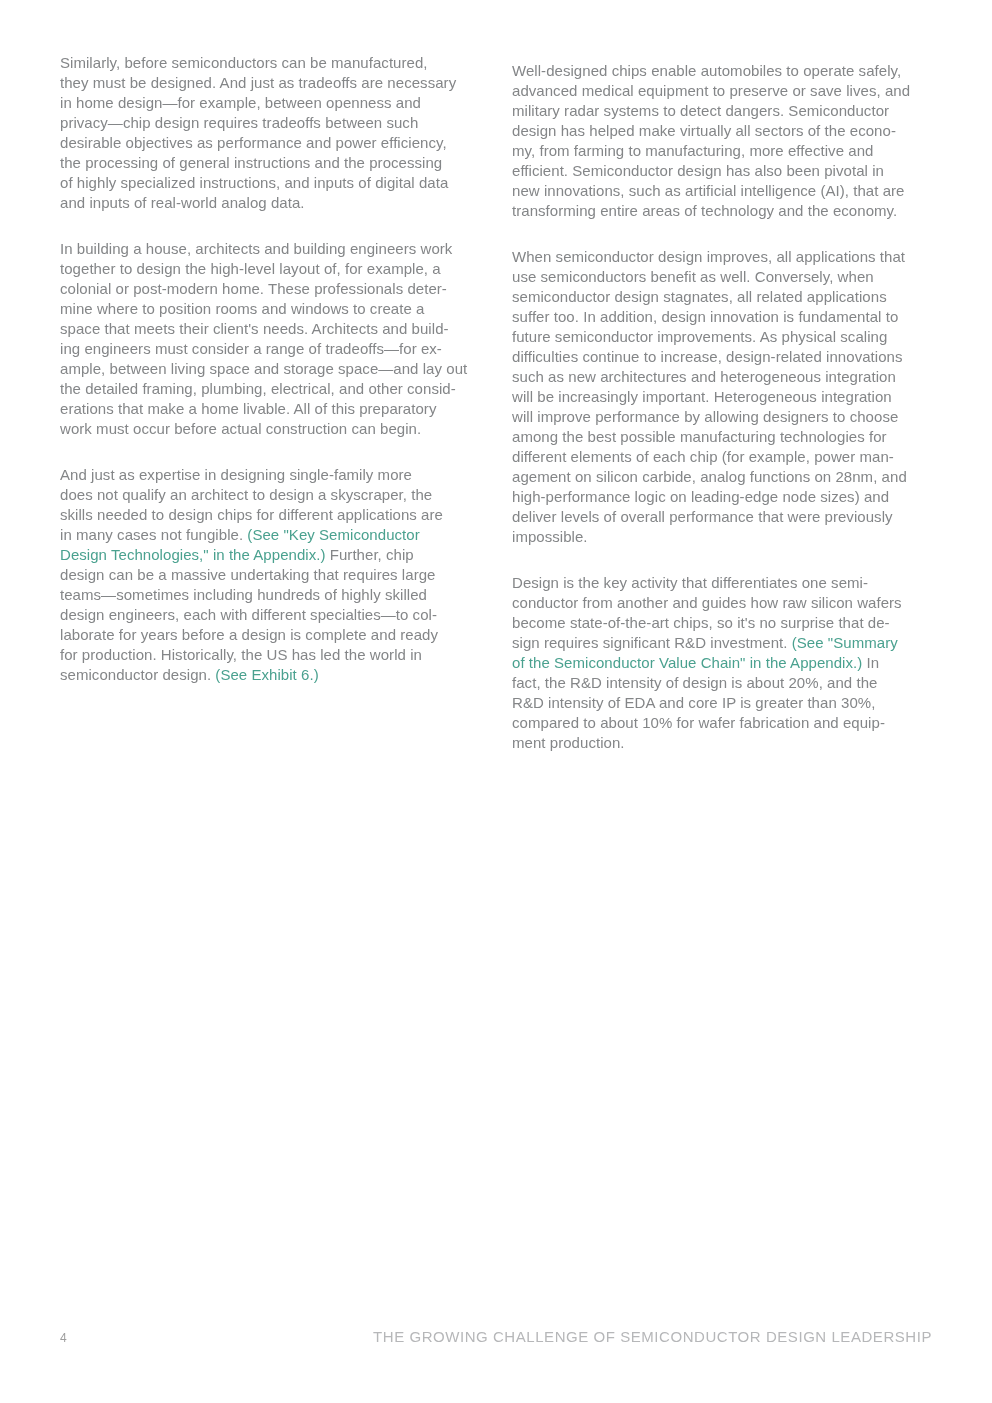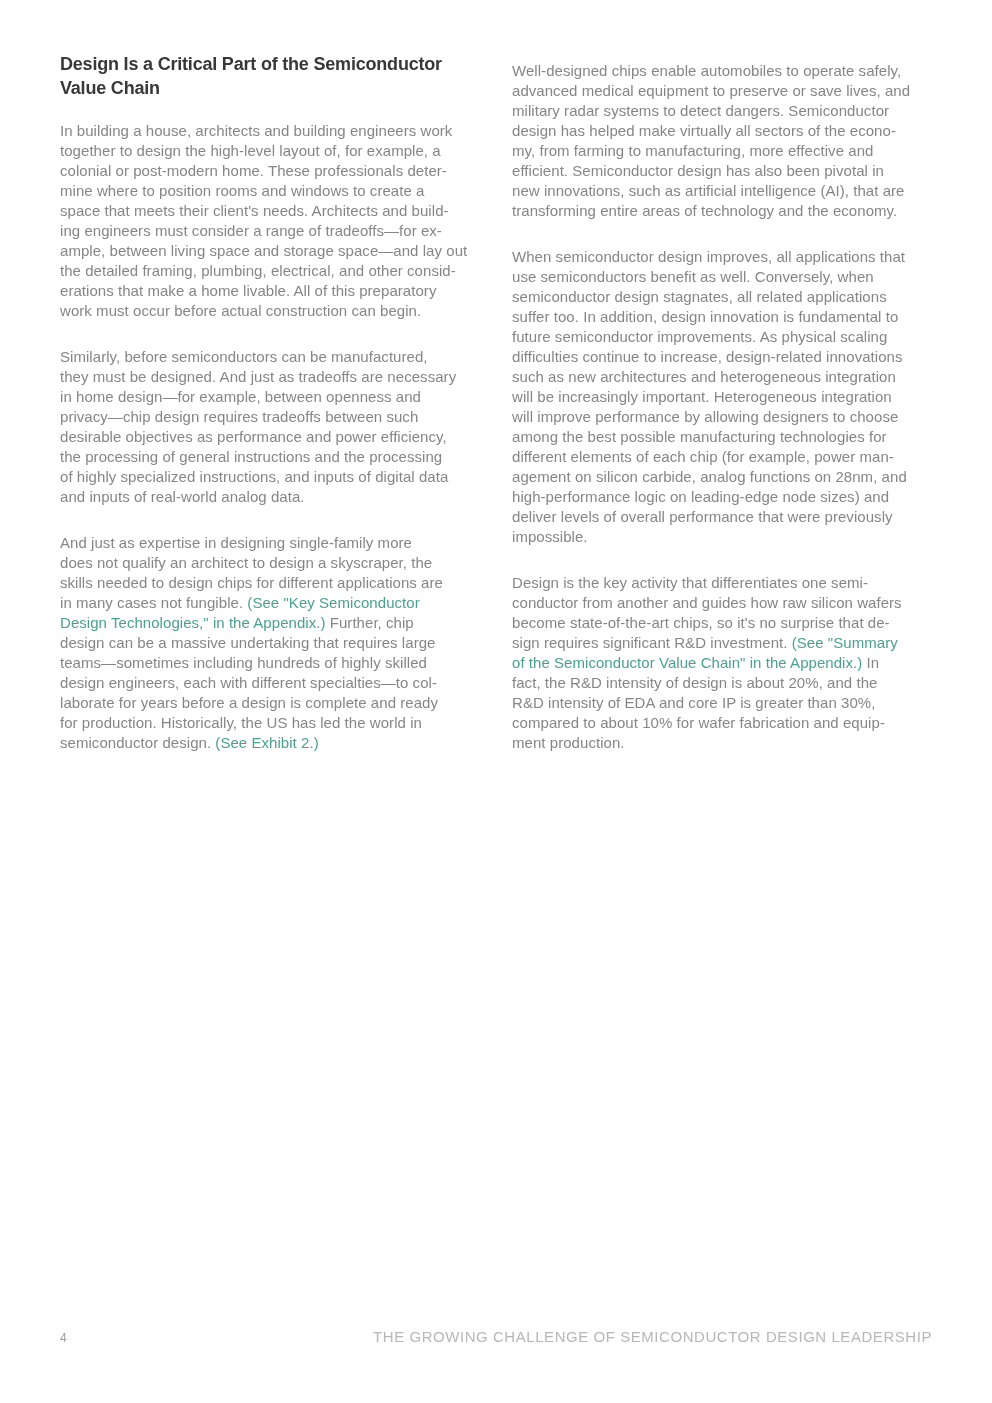--- a/index.html
+++ b/index.html
@@ -73,51 +73,49 @@
     letter-spacing: 0.55px;
     color: #b6b7b9;
   }
 </style>
 </head>
 <body>
 
 <div class="page">
   <main class="content">
     <section class="col col-left">
-      <h1 class="heading">Design Is a Critical Part of the Semiconductor
-Value Chain</h1>
+      <p class="para"><span>Similarly, before semiconductors can be manufactured,
+they must be designed. And just as tradeoffs are necessary
+in home design—for example, between openness and
+privacy—chip design requires tradeoffs between such
+desirable objectives as performance and power efficiency,
+the processing of general instructions and the processing
+of highly specialized instructions, and inputs of digital data
+and inputs of real-world analog data.</span></p>
       <p class="para"><span>In building a house, architects and building engineers work
 together to design the high-level layout of, for example, a
 colonial or post-modern home. These professionals deter-
 mine where to position rooms and windows to create a
 space that meets their client's needs. Architects and build-
 ing engineers must consider a range of tradeoffs—for ex-
 ample, between living space and storage space—and lay out
 the detailed framing, plumbing, electrical, and other consid-
 erations that make a home livable. All of this preparatory
 work must occur before actual construction can begin.</span></p>
-      <p class="para"><span>Similarly, before semiconductors can be manufactured,
-they must be designed. And just as tradeoffs are necessary
-in home design—for example, between openness and
-privacy—chip design requires tradeoffs between such
-desirable objectives as performance and power efficiency,
-the processing of general instructions and the processing
-of highly specialized instructions, and inputs of digital data
-and inputs of real-world analog data.</span></p>
       <p class="para"><span>And just as expertise in designing single-family more
 does not qualify an architect to design a skyscraper, the
 skills needed to design chips for different applications are
 in many cases not fungible. </span><span class="link">(See "Key Semiconductor
 Design Technologies," in the Appendix.)</span><span> Further, chip
 design can be a massive undertaking that requires large
 teams—sometimes including hundreds of highly skilled
 design engineers, each with different specialties—to col-
 laborate for years before a design is complete and ready
 for production. Historically, the US has led the world in
-semiconductor design. </span><span class="link">(See Exhibit 2.)</span></p>
+semiconductor design. </span><span class="link">(See Exhibit 6.)</span></p>
     </section>
     <section class="col col-right">
       <p class="para"><span>Well-designed chips enable automobiles to operate safely,
 advanced medical equipment to preserve or save lives, and
 military radar systems to detect dangers. Semiconductor
 design has helped make virtually all sectors of the econo-
 my, from farming to manufacturing, more effective and
 efficient. Semiconductor design has also been pivotal in
 new innovations, such as artificial intelligence (AI), that are
 transforming entire areas of technology and the economy.</span></p>

